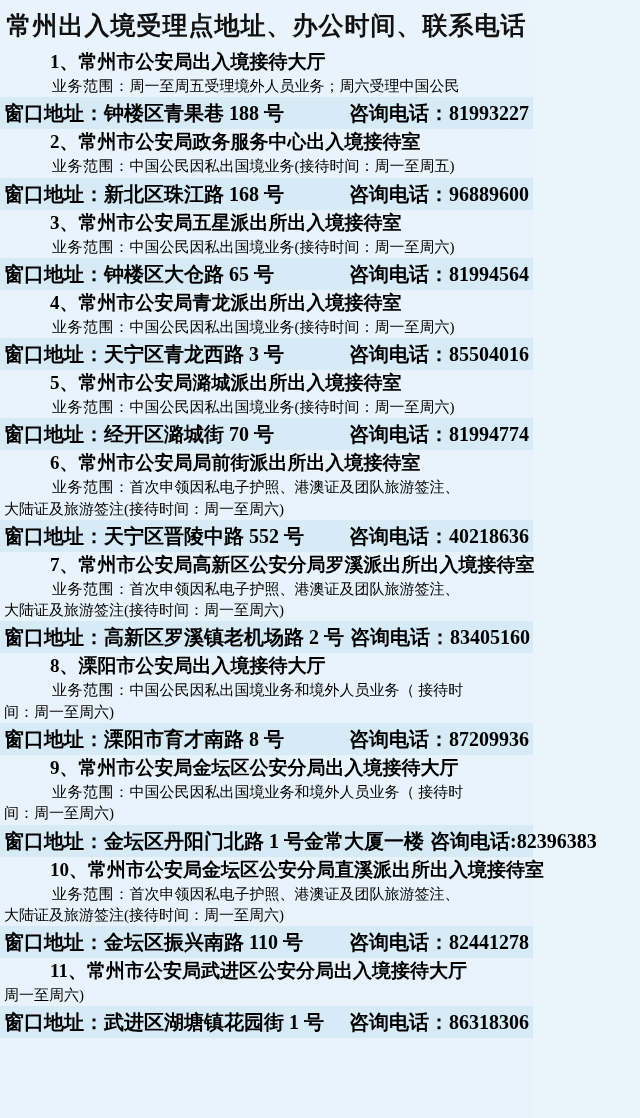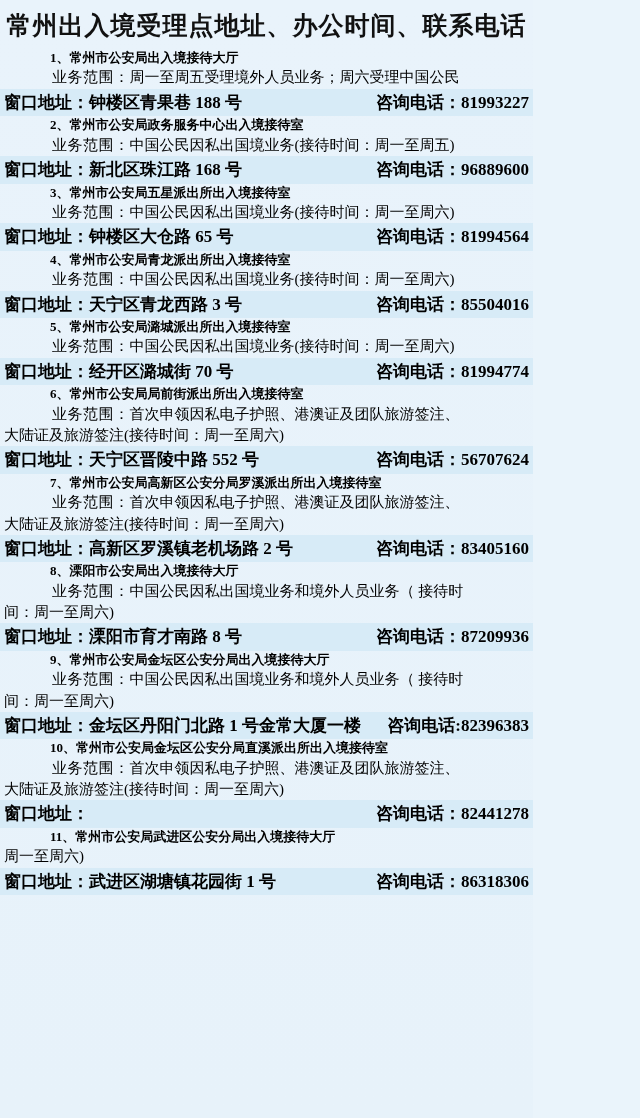--- a/index.html
+++ b/index.html
@@ -27,21 +27,21 @@
     font-weight: bold;
     color: #111;
     letter-spacing: 1px;
     padding: 9px 0 7px 0;
     font-family: "Liberation Serif", "DejaVu Serif", serif;
   }
   .entry {
     padding: 0;
   }
   .entry-head {
-    font-size: 13px;
+    font-size: 19px;
     font-weight: bold;
     padding-left: 50px;
     line-height: 1.42;
     color: #000;
     white-space: nowrap;
   }
   .entry-scope {
     font-size: 15px;
     line-height: 1.42;
     padding-left: 52px;
@@ -58,21 +58,21 @@
     display: block;
     padding-left: 52px;
     text-indent: 0;
   }
   .entry-scope.wrap .cont {
     display: block;
     padding-left: 4px;
   }
   .addr-row {
     background: #d7ebf7;
-    font-size: 17px;
+    font-size: 20px;
     font-weight: bold;
     display: flex;
     align-items: center;
     padding: 1px 4px 1px 4px;
     line-height: 1.5;
     white-space: nowrap;
   }
   .addr-row .addr-label {
     flex: 0 0 auto;
   }
@@ -158,21 +158,21 @@
         <div class="entry-head">6、常州市公安局局前街派出所出入境接待室</div>
         <div class="entry-scope wrap">
           <span class="first"><span class="lbl">业务范围：</span><span>首次申领因私电子护照、港澳证及团队旅游签注、</span></span>
           <span class="cont"><span>大陆证及旅游签注(接待时间：周一至周六)</span></span>
         </div>
         <div class="addr-row">
           <span class="addr-label">窗口地址：</span>
           <span class="addr-value">天宁区晋陵中路 552 号</span>
           <span class="spacer"></span>
           <span class="tel-label">咨询电话：</span>
-          <span class="tel-value">56707624</span>
+          <span class="tel-value">40218636</span>
         </div>
       </div>
       <div class="entry">
         <div class="entry-head">7、常州市公安局高新区公安分局罗溪派出所出入境接待室</div>
         <div class="entry-scope wrap">
           <span class="first"><span class="lbl">业务范围：</span><span>首次申领因私电子护照、港澳证及团队旅游签注、</span></span>
           <span class="cont"><span>大陆证及旅游签注(接待时间：周一至周六)</span></span>
         </div>
         <div class="addr-row">
           <span class="addr-label">窗口地址：</span>
@@ -211,20 +211,21 @@
         </div>
       </div>
       <div class="entry">
         <div class="entry-head">10、常州市公安局金坛区公安分局直溪派出所出入境接待室</div>
         <div class="entry-scope wrap">
           <span class="first"><span class="lbl">业务范围：</span><span>首次申领因私电子护照、港澳证及团队旅游签注、</span></span>
           <span class="cont"><span>大陆证及旅游签注(接待时间：周一至周六)</span></span>
         </div>
         <div class="addr-row">
           <span class="addr-label">窗口地址：</span>
+          <span class="addr-value">金坛区振兴南路 110 号</span>
           <span class="spacer"></span>
           <span class="tel-label">咨询电话：</span>
           <span class="tel-value">82441278</span>
         </div>
       </div>
       <div class="entry">
         <div class="entry-head">11、常州市公安局武进区公安分局出入境接待大厅</div>
         <div class="entry-scope wrap">
           <span class="cont"><span>周一至周六)</span></span>
         </div>

